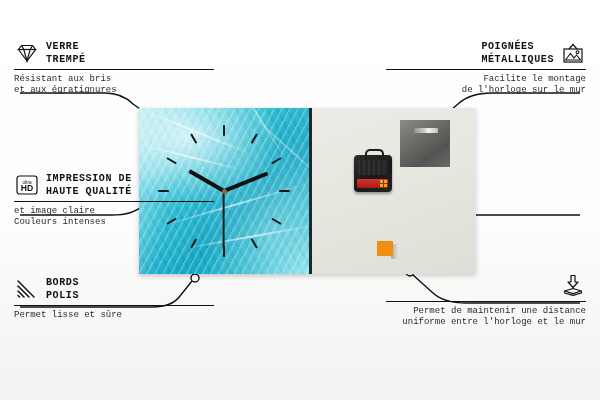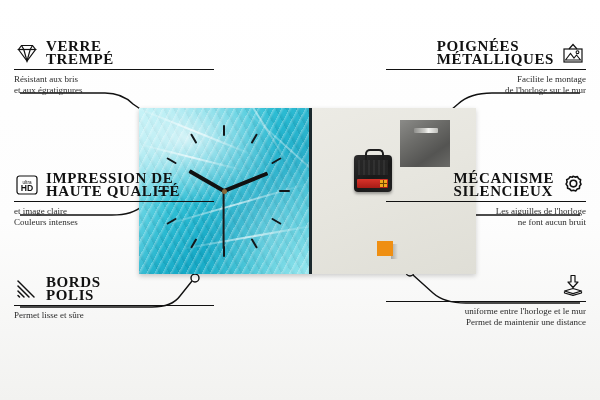--- a/index.html
+++ b/index.html
@@ -13,29 +13,29 @@
     background:linear-gradient(180deg,#ffffff 0%,#fdfdfd 55%,#f2f2f0 100%);}
 
   
   #lines{position:absolute;left:0;top:0;width:600px;height:400px;}
 
   
   .feature{position:absolute;width:200px;}
   .feature .head{display:flex;align-items:center;gap:6px;}
   .feature.right .head{justify-content:flex-end;}
   .title{
-    font-family:Liberation Serif, serif;
-    font-weight:bold;font-size:15px;letter-spacing:.6px;
+    font-family:Liberation Mono, monospace;
+    font-weight:bold;font-size:10px;letter-spacing:.6px;
     color:#111;line-height:13px;text-transform:uppercase;
   }
   .feature.left .title{text-align:left;}
   .feature.right .title{text-align:left;}
   .rule{height:1px;background:#111;margin:3px 0 4px 0;width:100%;}
   .sub{
-    font-family:Liberation Serif, serif;
+    font-family:Liberation Mono, monospace;
     font-size:9px;line-height:11px;color:#2a2a2a;
   }
   .feature.right .sub{text-align:right;}
   .icon{width:26px;height:26px;flex:0 0 26px;display:block;}
   .feature.right .icon{order:2;}
 
   
   #f-verre     {left:14px;  top:40px;}
   #f-impression{left:14px;  top:172px;}
   #f-bords     {left:14px;  top:276px;}
@@ -248,50 +248,31 @@
         <div>MÉTALLIQUES</div>
       </div>
     </div>
     <div class="rule"></div>
     <div class="sub">
       <div>Facilite le montage</div>
       <div>de l'horloge sur le mur</div>
     </div>
   </div>
 
-  <div class="feature right" id="f-mecanisme">
-    <div class="head">
-      <svg class="icon" viewBox="0 0 26 26">
-        <g fill="none" stroke="#111" stroke-width="1.6" stroke-linejoin="round">
-          <path d="M13,4.2 L15.1,5.1 L17.4,4.6 L18.6,6.6 L20.6,7.8 L20.1,10.1 L21,12.2 L19.6,14 L19.4,16.4 L17.2,17.1 L15.7,18.9 L13.5,18.3 L11.3,18.8 L9.8,17.1 L7.6,16.3 L7.5,14 L6.1,12.1 L7.1,10 L6.7,7.7 L8.8,6.6 L10.1,4.7 L12.3,5.2 Z"></path>
-          <circle cx="13.4" cy="11.6" r="3.3"></circle>
-        </g>
-      </svg>
-      <div class="title">
-        <div>MÉCANISME</div>
-        <div>SILENCIEUX</div>
-      </div>
-    </div>
-    <div class="rule"></div>
-    <div class="sub">
-      <div>Les aiguilles de l'horloge</div>
-      <div>ne font aucun bruit</div>
-    </div>
-  </div>
 
   <div class="feature right" id="f-entretoise">
     <div class="head">
       <svg class="icon" viewBox="0 0 26 26">
         <g fill="none" stroke="#111" stroke-width="1.2" stroke-linejoin="round">
           <path d="M11,3.5 L15,3.5 L15,10 L18,10 L13,15.5 L8,10 L11,10 Z"></path>
           <path d="M13,16.5 L21.5,19 L13,21.6 L4.5,19 Z"></path>
           <path d="M4.5,19.6 L4.5,21 L13,23.4 L21.5,21 L21.5,19.6"></path>
         </g>
       </svg>
     </div>
     <div class="rule"></div>
     <div class="sub">
+      <div>Permet de maintenir une distance</div>
       <div>uniforme entre l'horloge et le mur</div>
-      <div>Permet de maintenir une distance</div>
     </div>
   </div>
 
 </div>
 
 </body></html>

